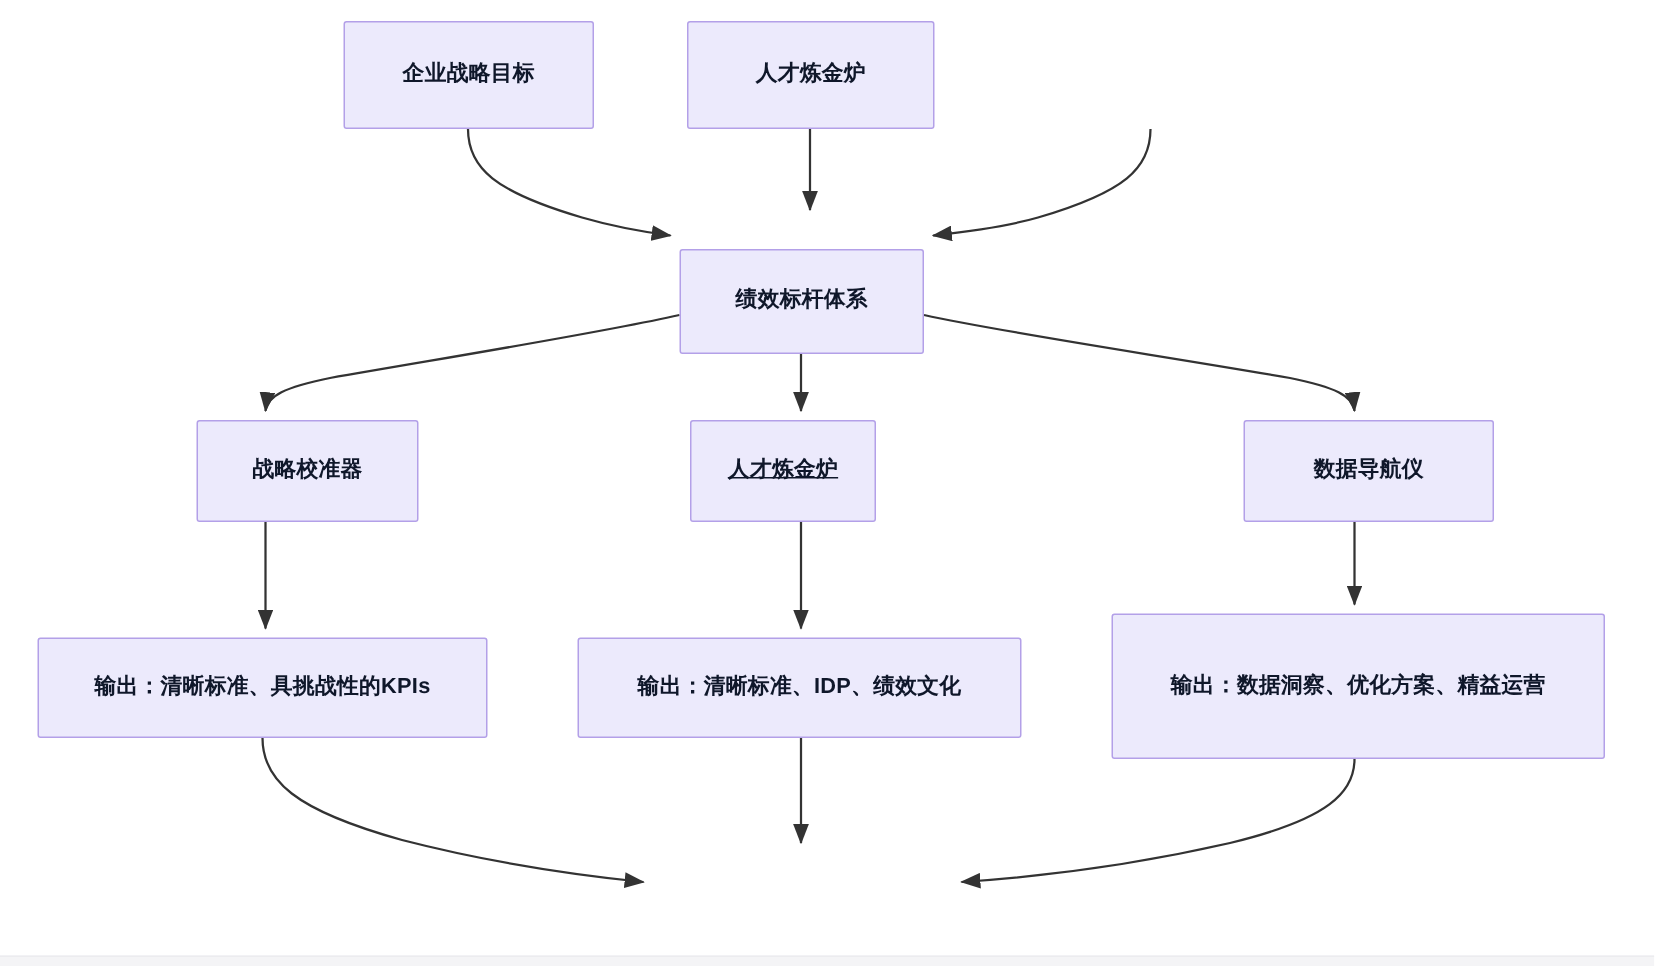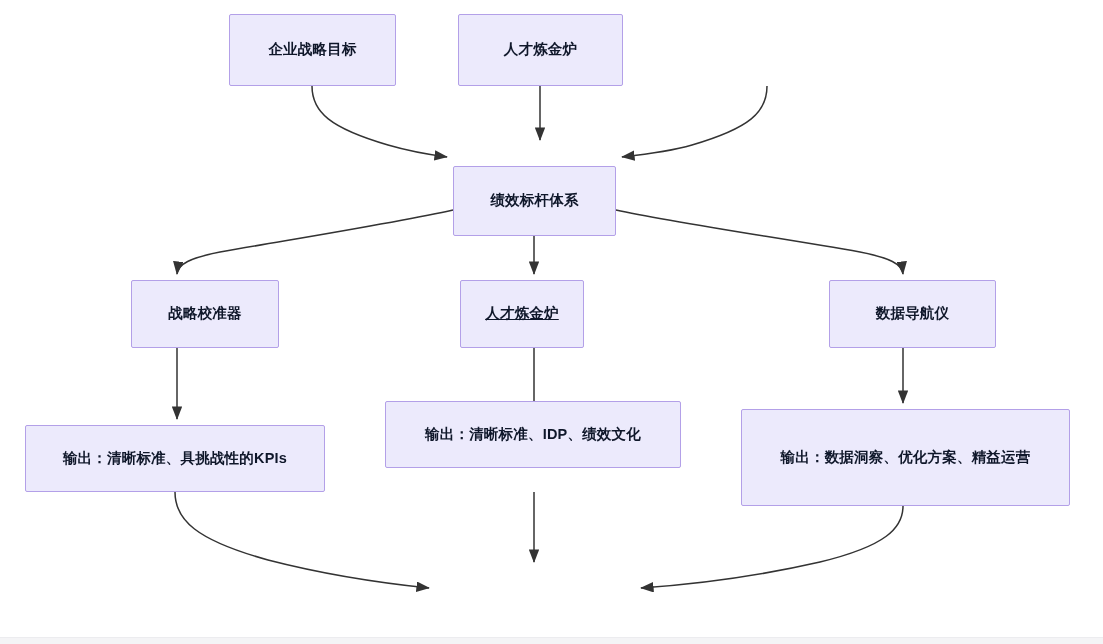--- a/index.html
+++ b/index.html
@@ -116,21 +116,21 @@
   </div>
 
   <div class="node" style="left:829px; top:280px; width:167px; height:68px;">
     <span class="node-label">数据导航仪</span>
   </div>
 
   <div class="node" style="left:25px; top:425px; width:300px; height:67px;">
     <span class="node-label">输出：清晰标准、具挑战性的KPIs</span>
   </div>
 
-  <div class="node" style="left:385px; top:401px; width:296px; height:67px;">
+  <div class="node" style="left:385px; top:425px; width:296px; height:67px;">
     <span class="node-label">输出：清晰标准、IDP、绩效文化</span>
   </div>
 
   <div class="node" style="left:741px; top:409px; width:329px; height:97px;">
     <span class="node-label" style="max-width:270px; margin:13px auto;">输出：数据洞察、优化方案、精益运营</span>
   </div>
 
 
   <div id="bottom-band"></div>
 </div>

